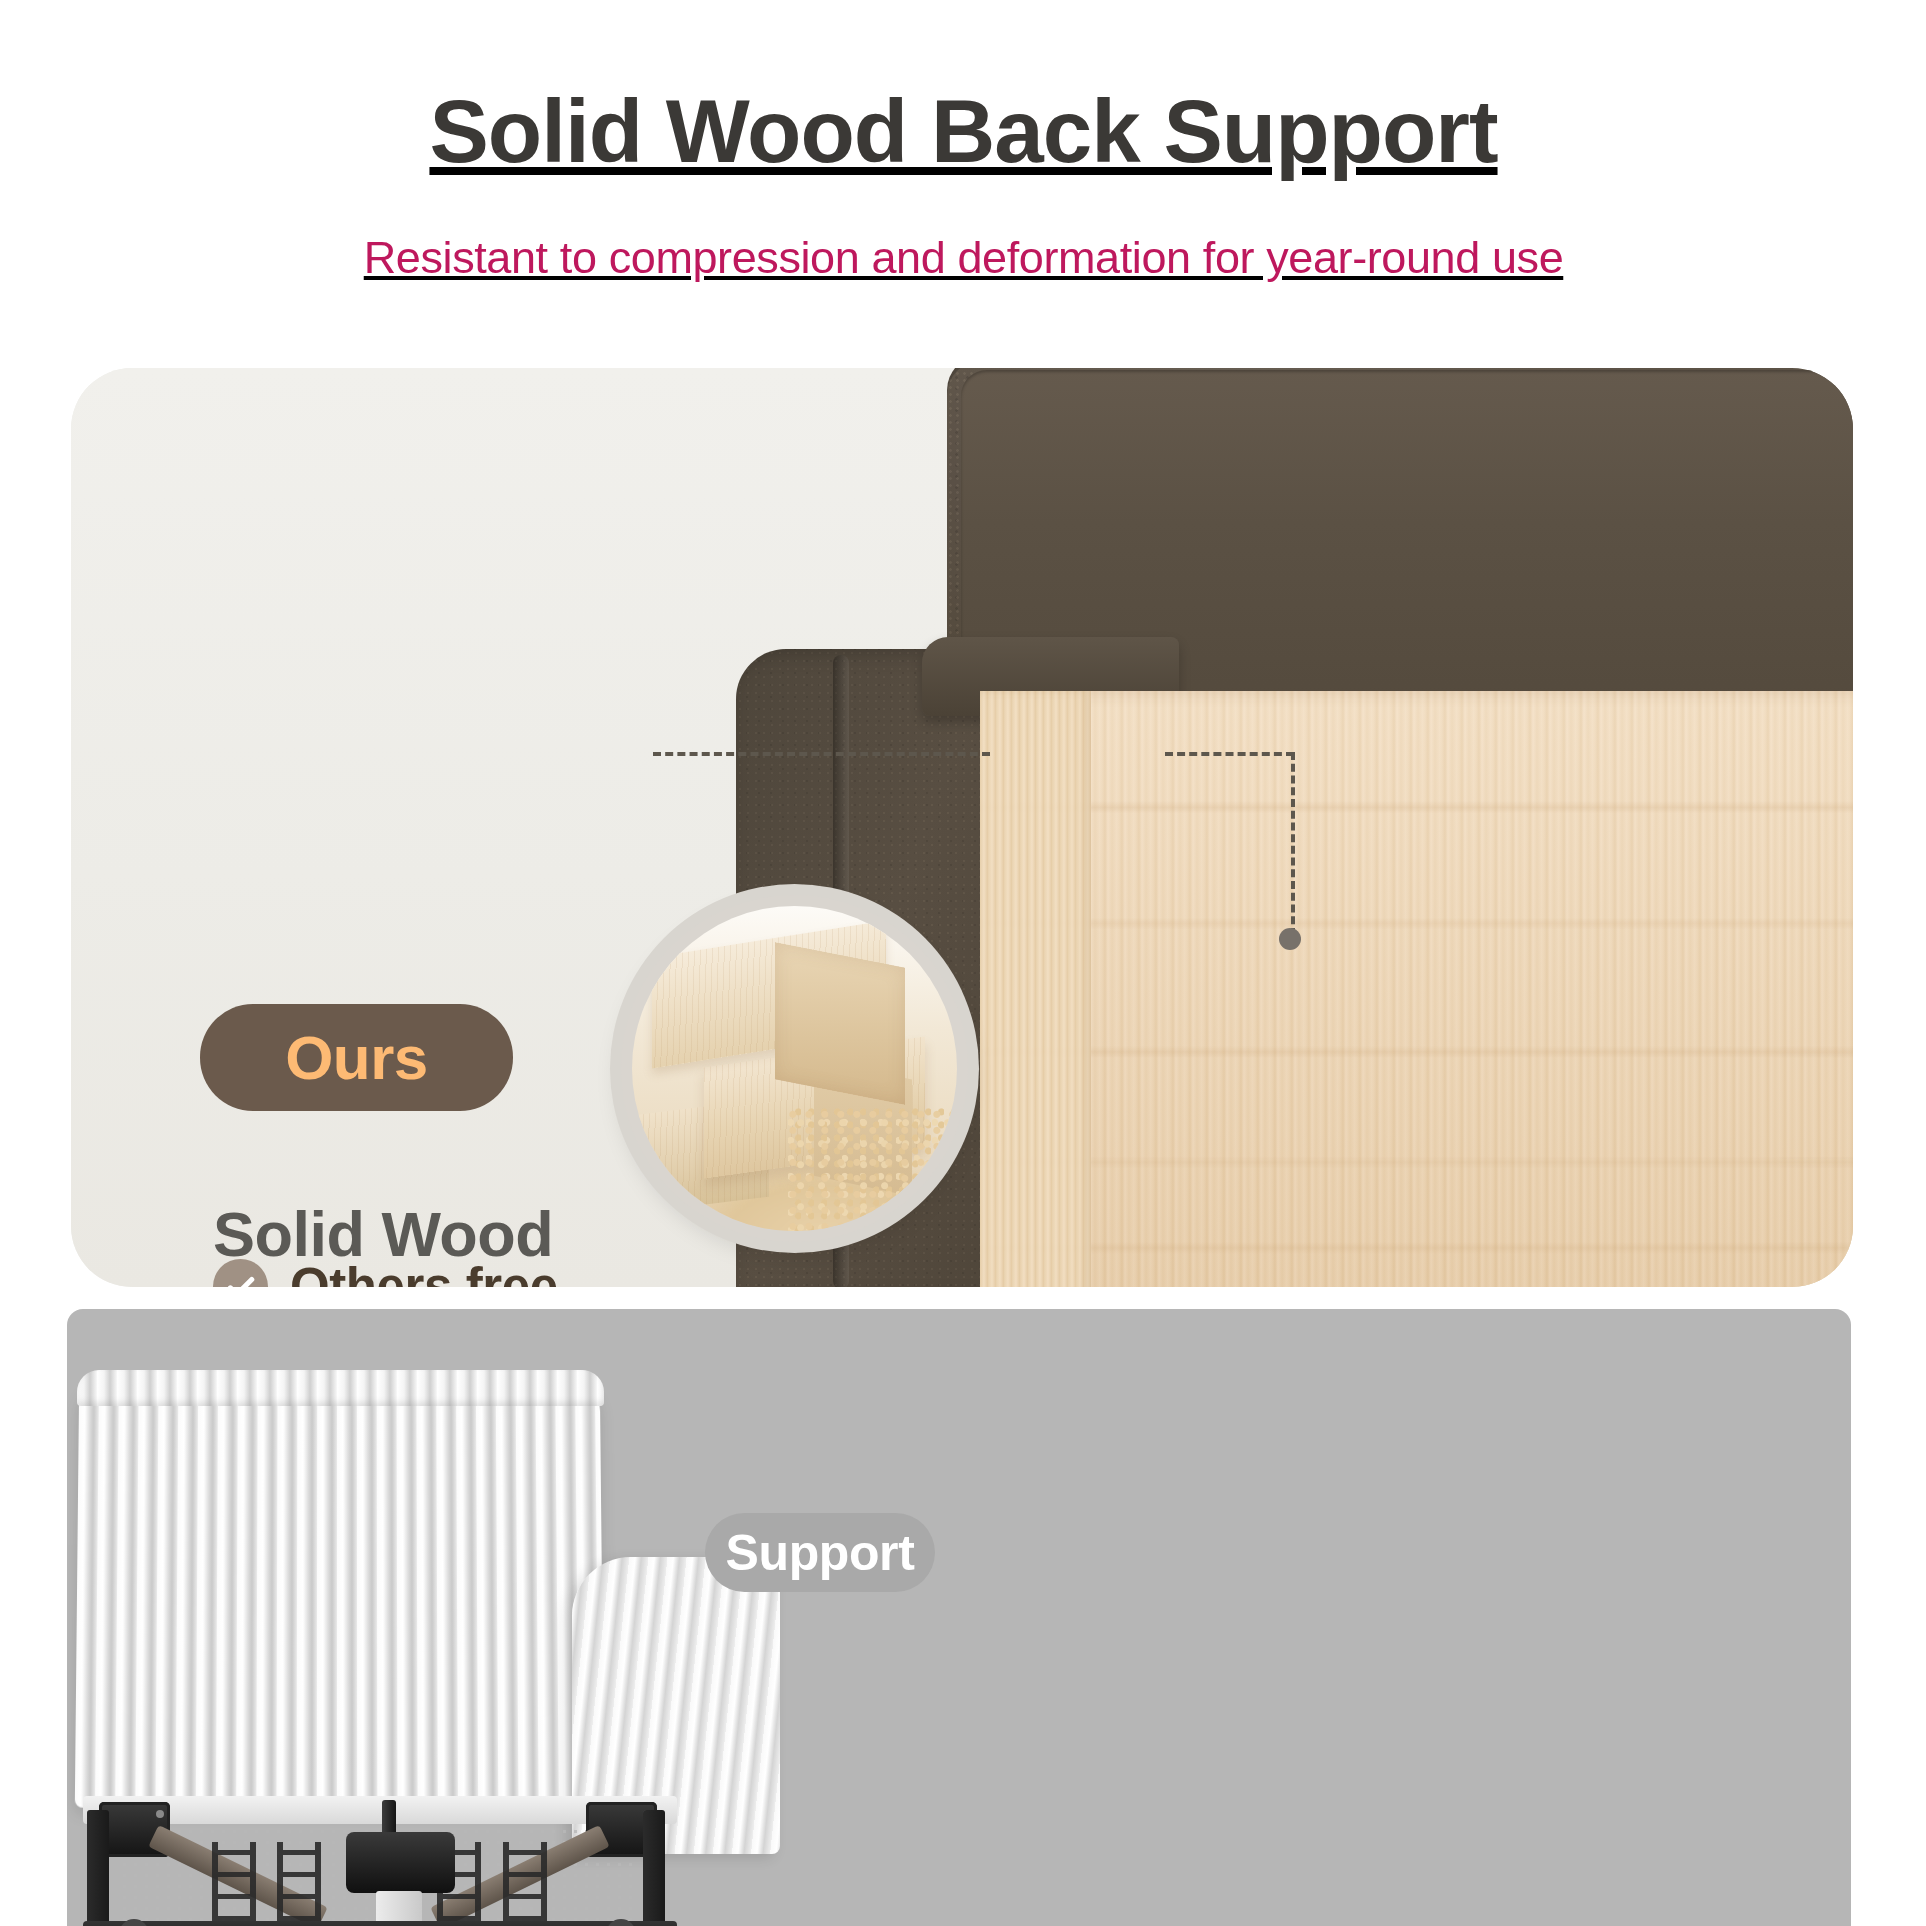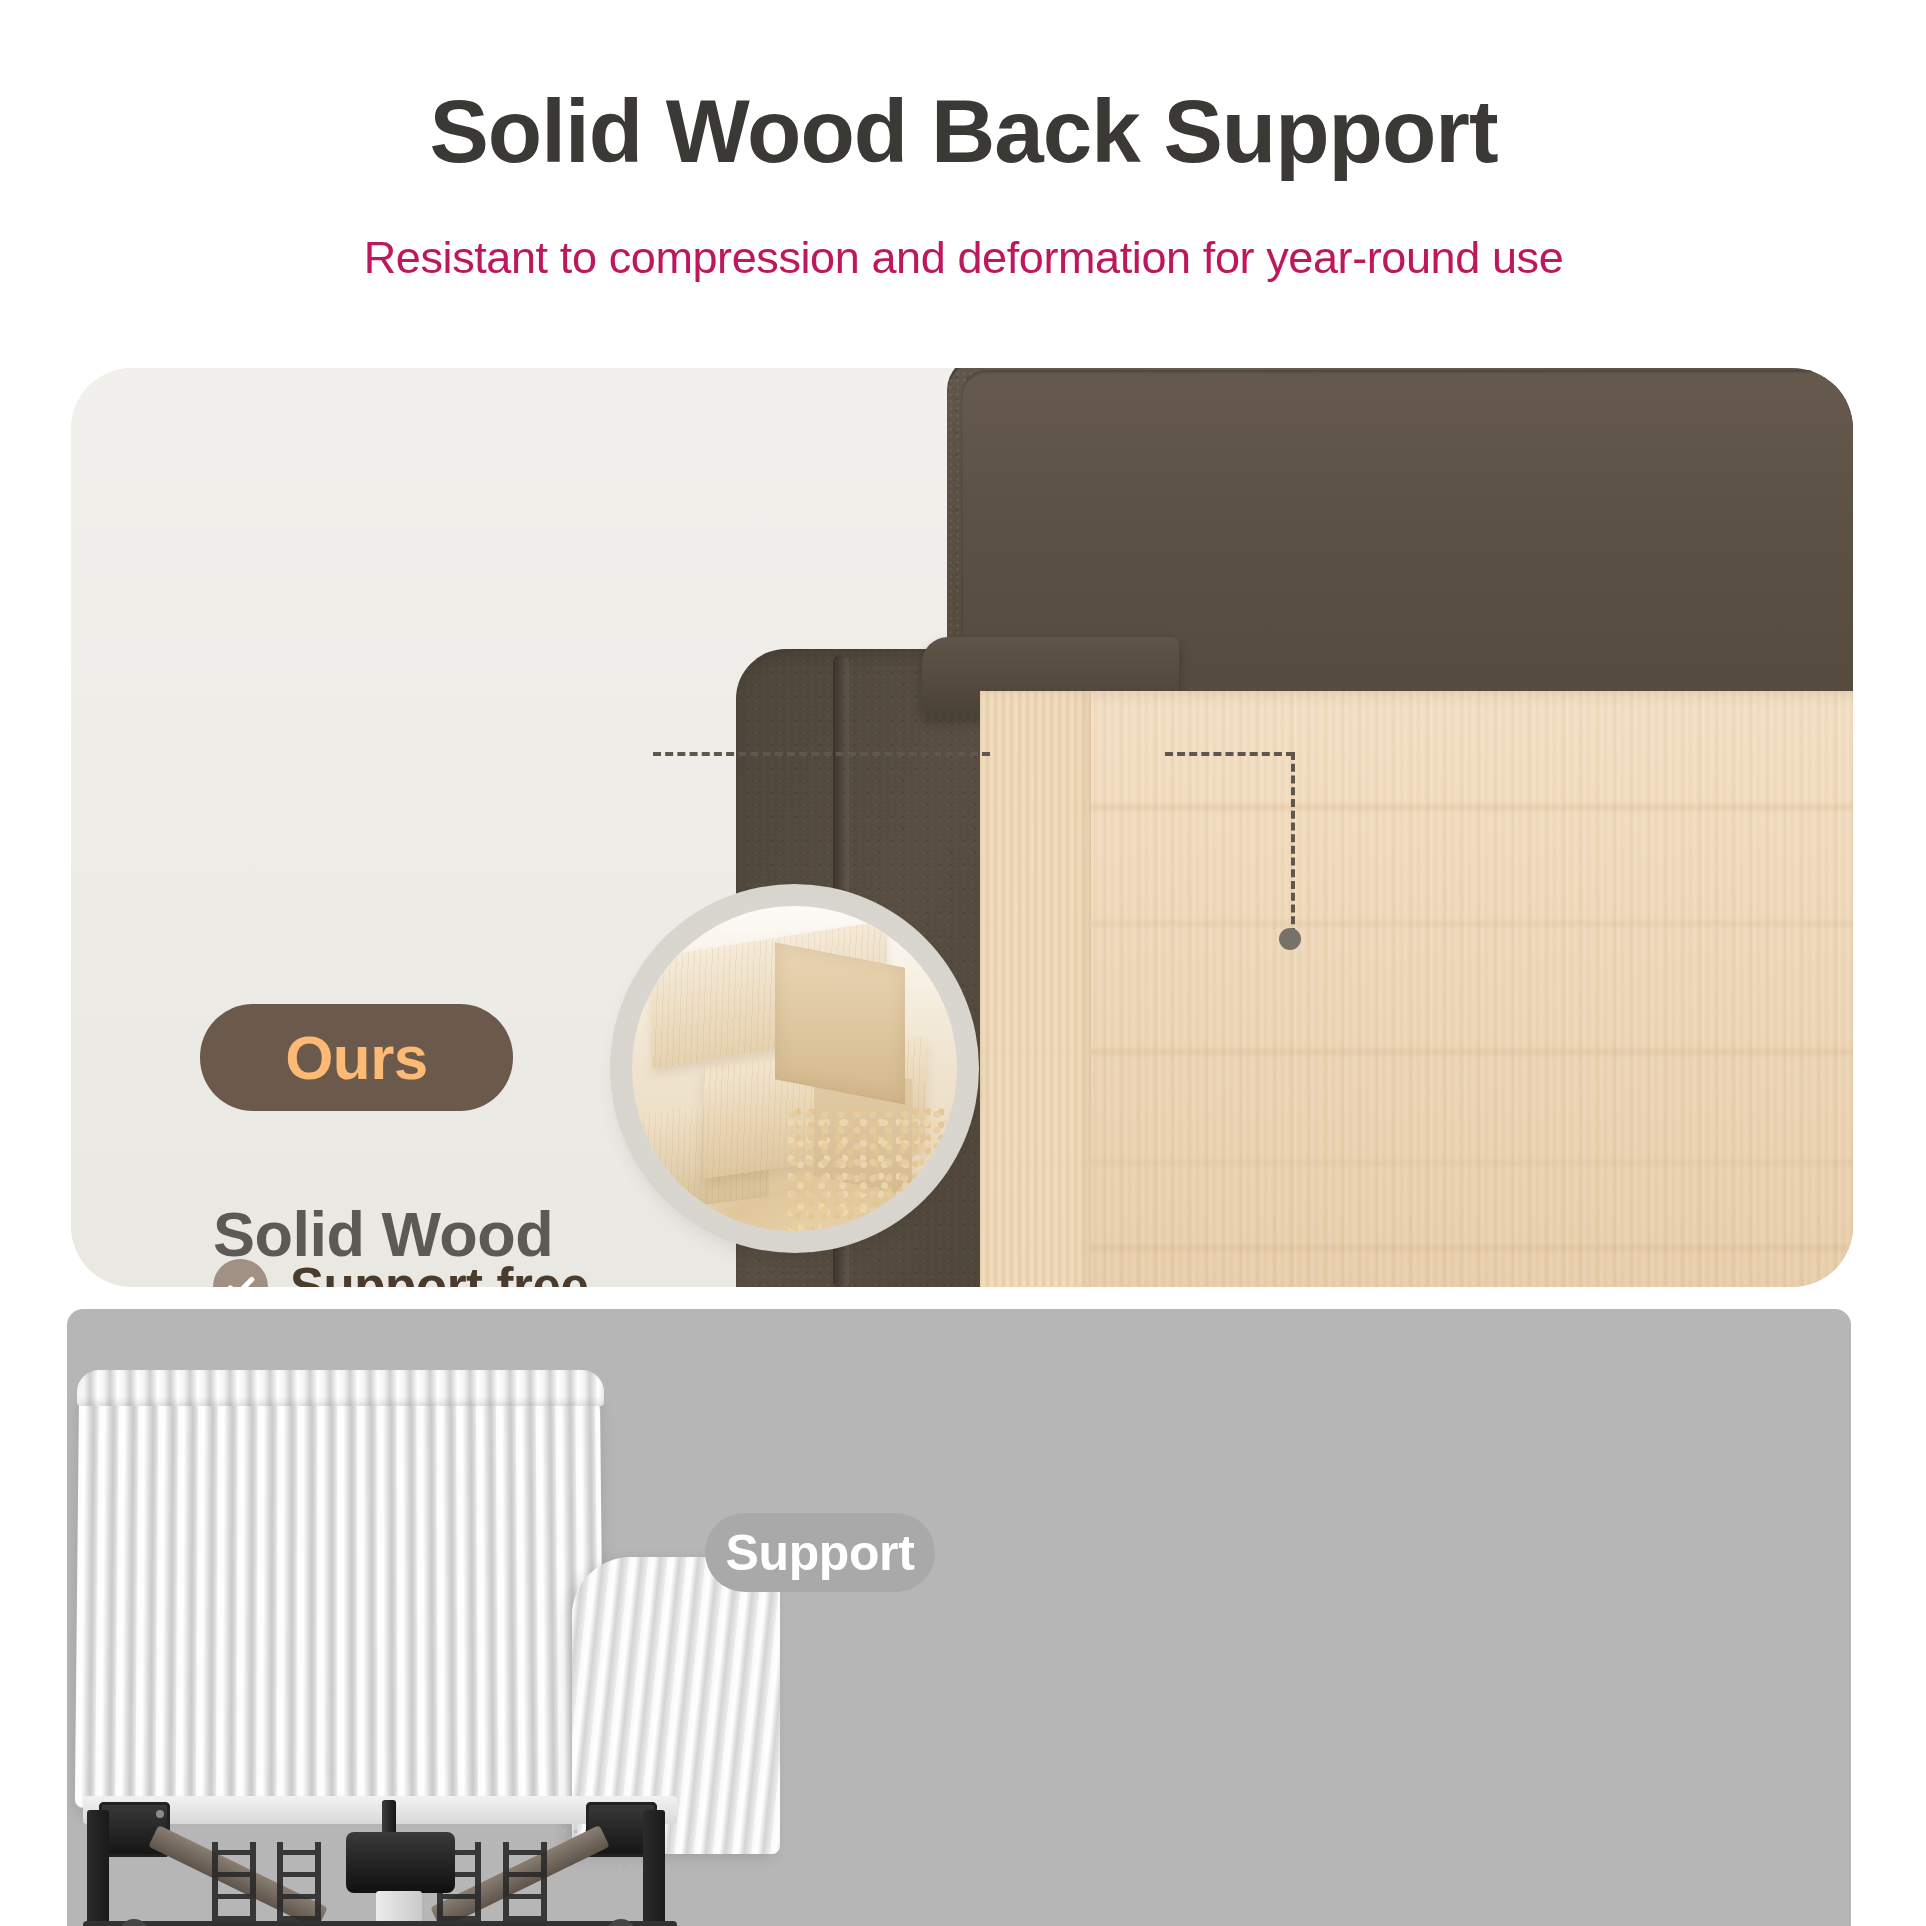--- a/index.html
+++ b/index.html
@@ -4,21 +4,21 @@
 <title>Solid Wood Back Support</title>
 <style>
   * { margin:0; padding:0; box-sizing:border-box; }
   html,body{ width:1927px; height:1927px; background:#ffffff;
     font-family:"Liberation Sans","DejaVu Sans",sans-serif; overflow:hidden; }
 
   .page{ position:relative; width:1927px; height:1927px; background:#fff; }
 
   
   .header{ position:absolute; left:0; top:0; width:1927px; height:297px;
-           display:flex; flex-direction:column; align-items:center; }
+           display:flex; flex-direction:column; align-items:center;text-decoration:underline; }
   .title{ margin-top:87px; font-size:89px; font-weight:bold; color:#3b3936;
           letter-spacing:-1px; line-height:1.0; white-space:nowrap; }
   .subtitle{ margin-top:56px; font-size:45px; font-weight:400; color:#be185d;
              letter-spacing:-0.4px; white-space:nowrap; }
 
   
   .panel-ours{ position:absolute; left:71px; top:368px; width:1782px; height:919px;
     background:#eeeeea; border-radius:61px; overflow:hidden; }
 
   
@@ -265,21 +265,21 @@
 
     <div class="ours-material">Solid Wood</div>
 
     <div class="ours-list">
       <div class="ours-item">
         <span class="check-ico">
           <svg viewBox="0 0 24 24" aria-hidden="true">
               <path d="M4.5 12.6l4.6 4.6L19.6 6.7" fill="none" stroke="#ffffff" stroke-width="3.6" stroke-linecap="round" stroke-linejoin="round"></path>
             </svg>
         </span>
-        <span class="ours-item-label">Support free</span>
+        <span class="ours-item-label">Others free</span>
       </div>
 
     </div>
   </div>
 
   <div class="panel-others">
     <div class="cord-back"></div>
     <div class="cord-top"></div>
     <div class="cord-side"></div>
 

